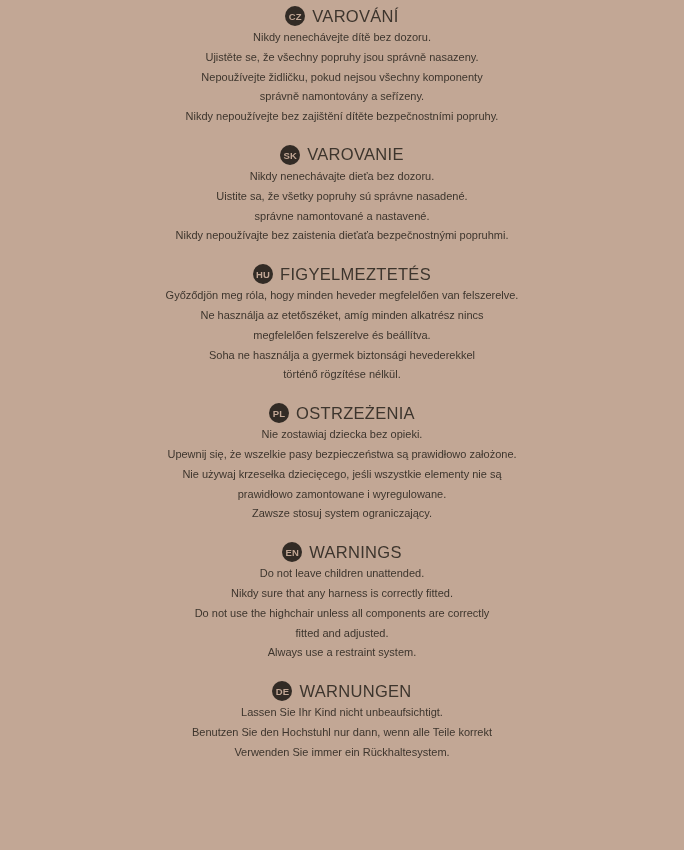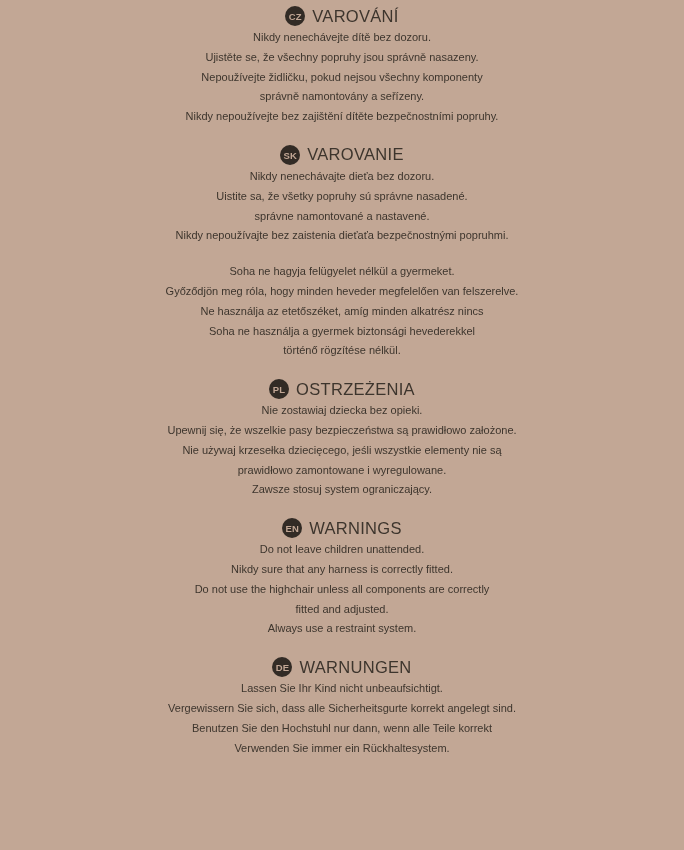--- a/index.html
+++ b/index.html
@@ -92,24 +92,30 @@
     </div>
     <div class="lines">
           <p class="line">Nikdy nenechávajte dieťa bez dozoru.</p>
           <p class="line">Uistite sa, že všetky popruhy sú správne nasadené.</p>
           <p class="line">správne namontované a nastavené.</p>
           <p class="line">Nikdy nepoužívajte bez zaistenia dieťaťa bezpečnostnými popruhmi.</p>
         </div>
   </section>
 
   <section class="warn-section">
+    <div class="head">
+      <span class="badge">
+        <span class="badge-text">HU</span>
+      </span>
+      <span class="title">FIGYELMEZTETÉS</span>
+    </div>
     <div class="lines">
-          <p class="line">Soha ne hagyja felügyelet nélkül a gyermeket.</p>
           <p class="line">Győződjön meg róla, hogy minden heveder megfelelően van felszerelve.</p>
           <p class="line">Ne használja az etetőszéket, amíg minden alkatrész nincs</p>
+          <p class="line">megfelelően felszerelve és beállítva.</p>
           <p class="line">Soha ne használja a gyermek biztonsági hevederekkel</p>
           <p class="line">történő rögzítése nélkül.</p>
         </div>
   </section>
 
   <section class="warn-section">
     <div class="head">
       <span class="badge">
         <span class="badge-text">PL</span>
       </span>
@@ -142,19 +148,18 @@
 
   <section class="warn-section">
     <div class="head">
       <span class="badge">
         <span class="badge-text">DE</span>
       </span>
       <span class="title">WARNUNGEN</span>
     </div>
     <div class="lines">
           <p class="line">Lassen Sie Ihr Kind nicht unbeaufsichtigt.</p>
-          <p class="line">Vergewissern Sie sich, dass alle Sicherheitsgurte korrekt angelegt sind.</p>
           <p class="line">Benutzen Sie den Hochstuhl nur dann, wenn alle Teile korrekt</p>
           <p class="line">Verwenden Sie immer ein Rückhaltesystem.</p>
         </div>
   </section>
 </div>
 </main>
 
 </body></html>

